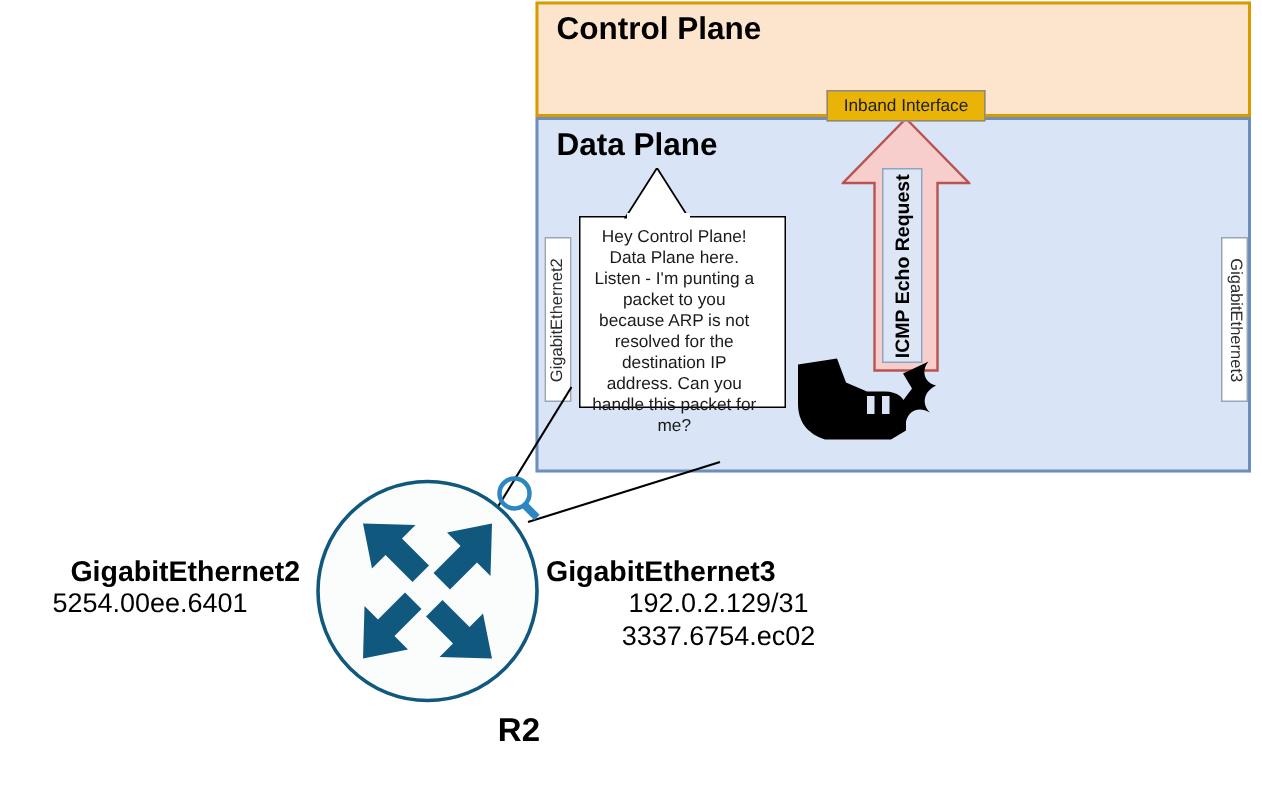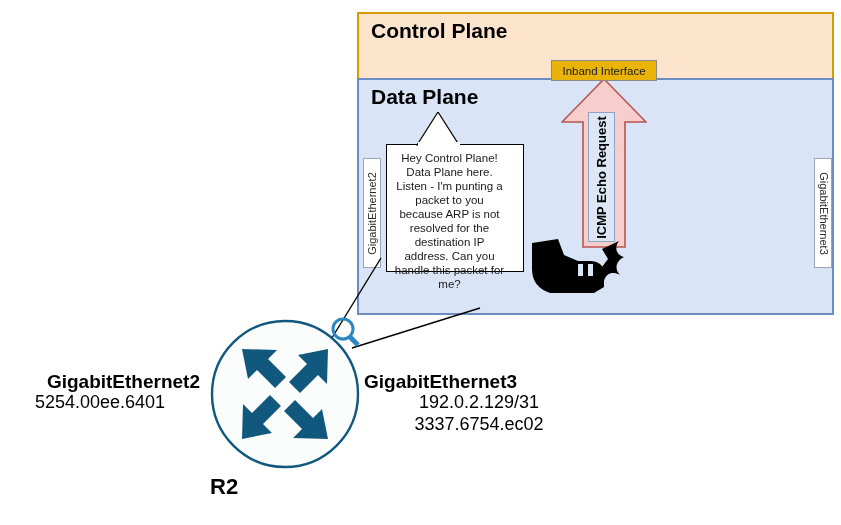--- a/index.html
+++ b/index.html
@@ -20,21 +20,21 @@
     overflow: hidden;
   }
 
   
   .plane {
     position: absolute;
     box-sizing: border-box;
   }
   #control-plane {
     left: 357px;
-    top: 12px;
+    top: 1px;
     width: 477px;
     height: 77px;
     background: #fde5cd;
     border: 2px solid #d79b00;
   }
   #data-plane {
     left: 357px;
     top: 78px;
     width: 477px;
     height: 237px;
@@ -181,21 +181,21 @@
     top: 319px;
     width: 150px;
     height: 150px;
     z-index: 4;
   }
   #router-label {
     position: absolute;
     left: 210px;
     top: 474px;
     width: 150px;
-    text-align: left;
+    text-align: right;
     font-size: 22px;
     font-weight: bold;
     color: #000000;
   }
 
   
   #magnifier-icon {
     position: absolute;
     left: 329px;
     top: 316px;

